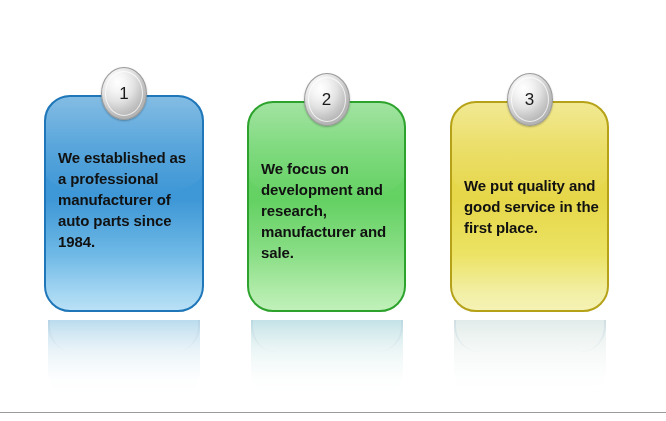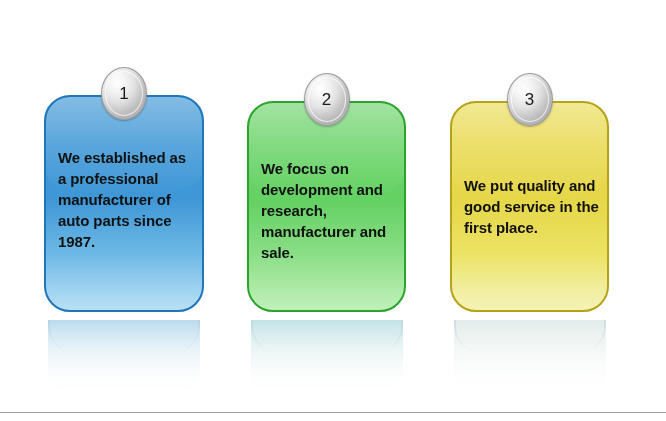--- a/index.html
+++ b/index.html
@@ -186,21 +186,21 @@
   }
 </style>
 </head>
 <body>
 
 <div id="stage">
 
   <div class="card-group g1">
     <div class="card blue">
       <div class="gloss"></div>
-      <div class="card-text">We established as a professional manufacturer of auto parts since 1987.</div>
+      <div class="card-text">We established as a professional manufacturer of auto parts since 1984.</div>
     </div>
     <div class="badge">
       <div class="badge-inner"></div>
       <span class="badge-num">1</span>
     </div>
     <div class="reflection blue">
       <div class="reflection-edge"></div>
     </div>
   </div>
 

